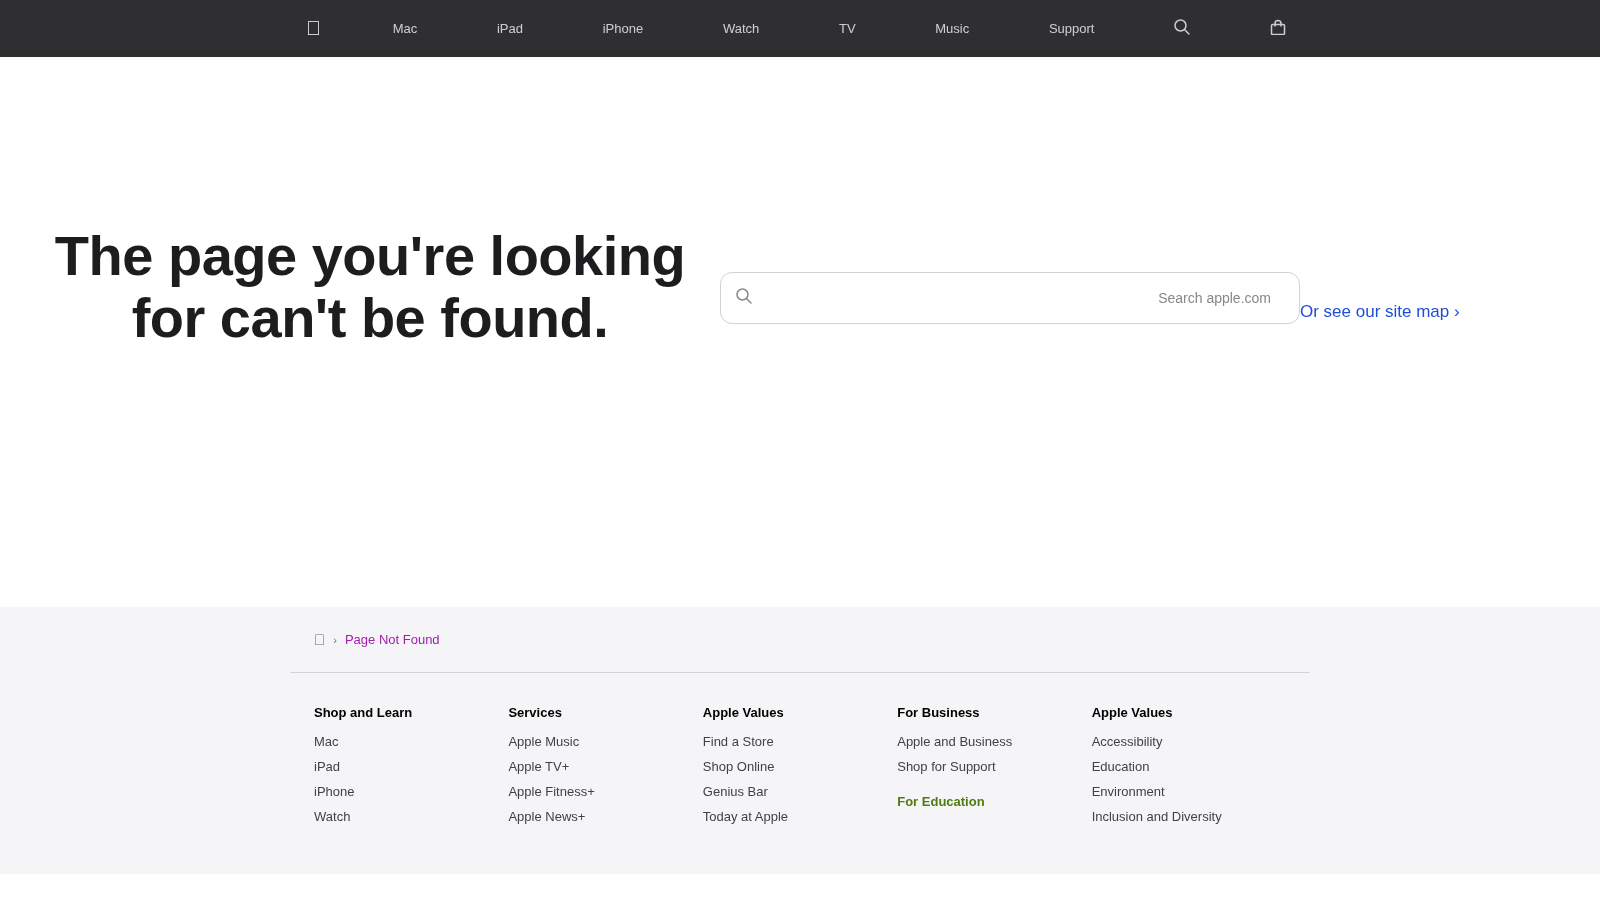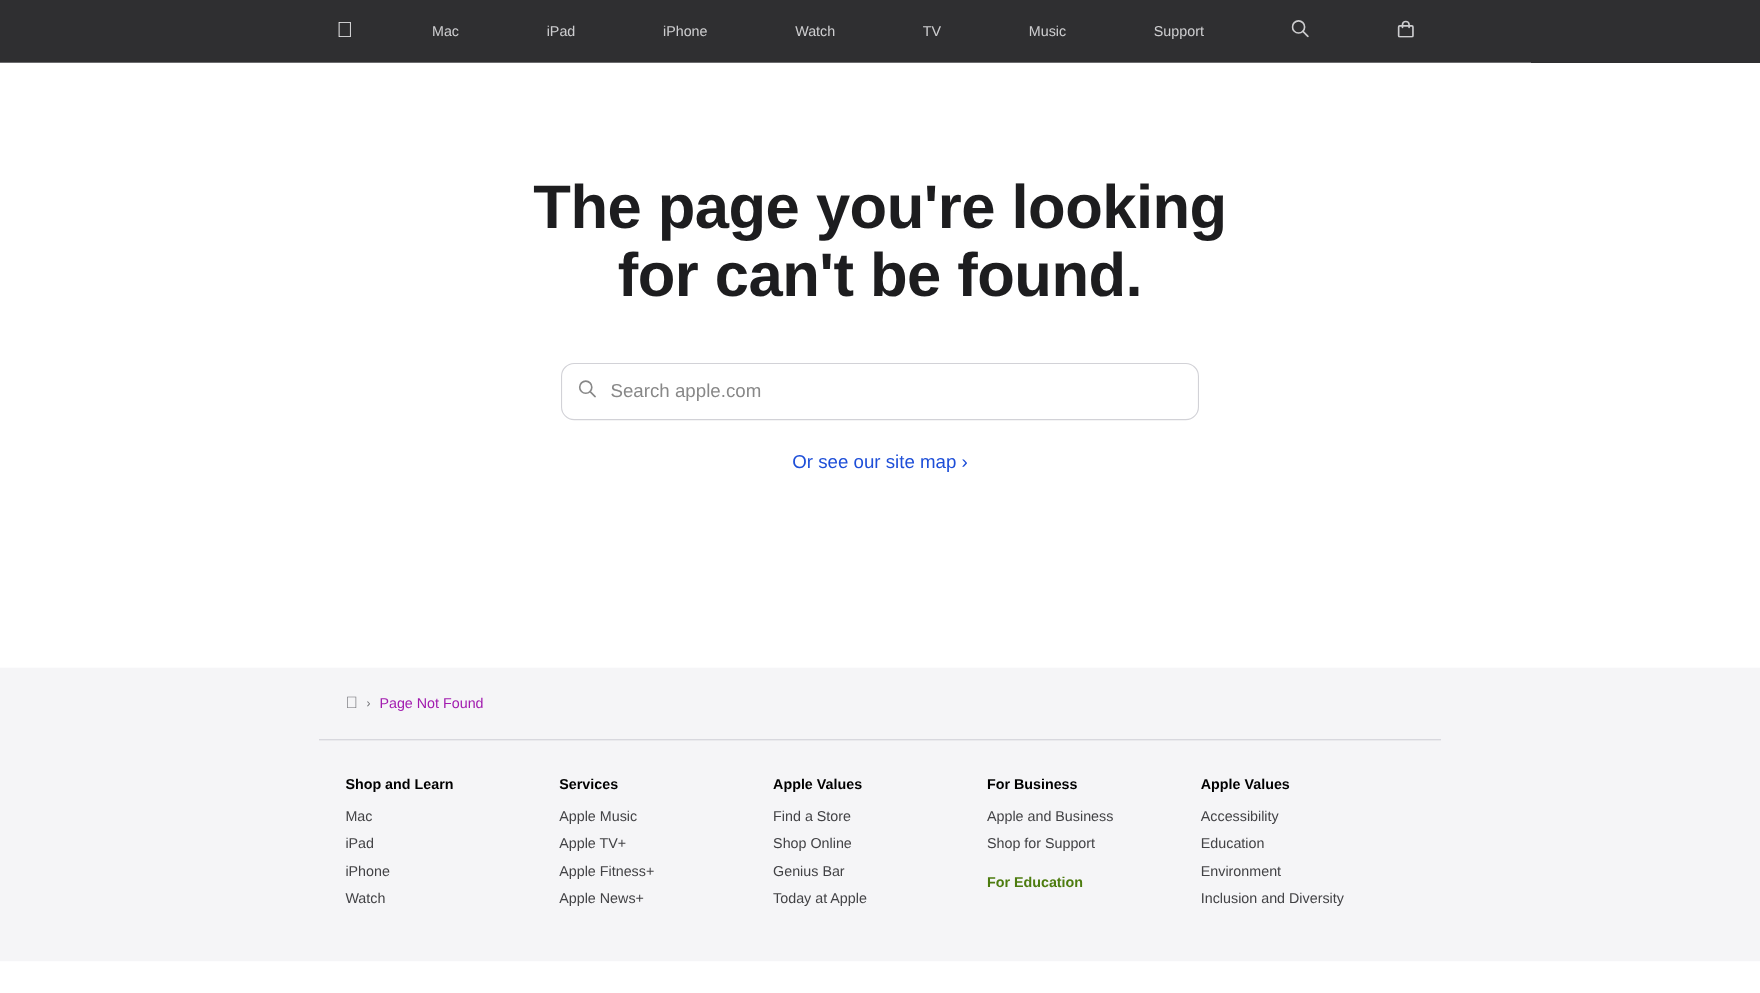--- a/index.html
+++ b/index.html
@@ -43,21 +43,20 @@
       color: #f5f5f7;
       font-size: 16px;
       cursor: pointer;
       padding: 0 8px;
       opacity: 0.8;
     }
 
     
     .main-content {
       display: flex;
-      flex-direction: column;
       align-items: center;
       padding: 100px 20px 140px;
       min-height: 550px;
     }
     .error-heading {
       font-size: 56px;
       font-weight: 700;
       text-align: center;
       line-height: 1.1;
       letter-spacing: -0.5px;
@@ -78,25 +77,26 @@
       transform: translateY(-50%);
       color: #888;
       font-size: 16px;
       pointer-events: none;
     }
     .search-input {
       width: 100%;
       height: 52px;
       border: 1px solid #d2d2d7;
       border-radius: 12px;
-      padding: 0 12px 0 44px;
-      font-size: 17px;
+      padding: 0 28px 0 44px;
+      font-size: 14px;
       color: #1d1d1f;
       outline: none;
       background: #fff;
+      text-align: right;
     }
     .search-input::placeholder { color: #888; }
 
     .sitemap-link {
       color: #1d4ed8;
       font-size: 17px;
       text-decoration: none;
       cursor: pointer;
     }
 

